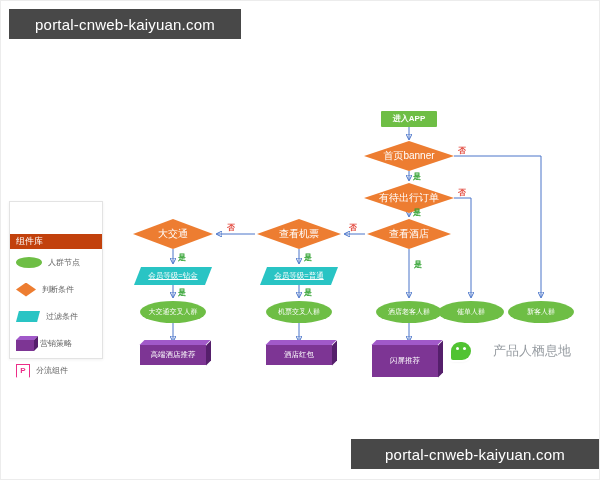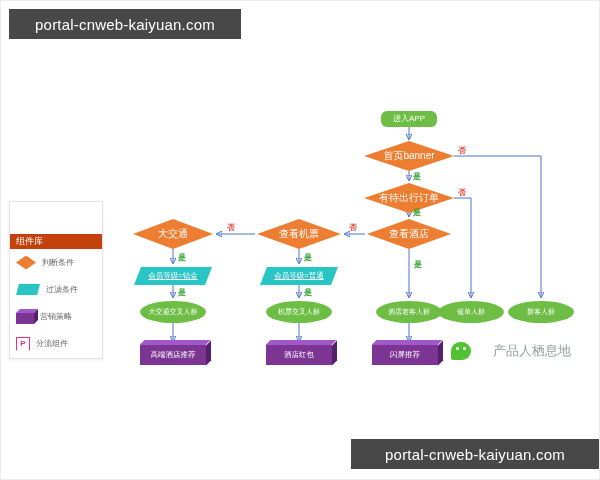--- a/index.html
+++ b/index.html
@@ -43,21 +43,21 @@
     width:14px; height:14px; background:#ffffff; border:1px solid #ec2d88; flex:none;
     color:#ec2d88; font-size:8px; font-weight:bold; display:flex; align-items:center; justify-content:center;
     clip-path:polygon(0 0,100% 0,100% 100%,50% 84%,0 100%);
   }
 
   
   .node {
     position:absolute; display:flex; align-items:center; justify-content:center;
     color:#ffffff; text-align:center; line-height:1.05; z-index:10;
   }
-  .start   { background:#6ebe45; border-radius:6px; font-size:8px; }
+  .start   { background:#6ebe45; border-radius:1px; font-size:8px;font-weight:bold; }
   .diamond { background:#ed7d31; clip-path:polygon(50% 0,100% 50%,50% 100%,0 50%); font-size:10px; }
   .filter  { background:#29c4c4; clip-path:polygon(9% 0,100% 0,91% 100%,0 100%); font-size:7.5px;text-decoration:underline; }
   .ellipse { background:#6ebe45; border-radius:50%; font-size:7px; }
   .cube    { background:#7d3594; font-size:7.5px; }
   .cube::before { content:""; position:absolute; left:2px; top:-5px; width:100%; height:5px; background:#a159c9; transform:skewX(-45deg); }
   .cube::after  { content:""; position:absolute; right:-5px; top:-2.5px; width:5px; height:100%; background:#551f6b; transform:skewY(-45deg); }
 
   svg.connectors { position:absolute; left:0; top:0; z-index:2; }
   svg.connectors path { stroke:#4a74c9; stroke-width:1; fill:none; }
 
@@ -86,20 +86,24 @@
 
   <div class="wm wm-top">
     <span>portal-cnweb-kaiyuan.com</span>
   </div>
   <div class="wm wm-bottom">
     <span>portal-cnweb-kaiyuan.com</span>
   </div>
 
   <div class="legend">
     <div class="legend-header">组件库</div>
+    <div class="legend-item">
+      <span class="lg-ellipse"></span>
+      <span class="lg-label">人群节点</span>
+    </div>
     <div class="legend-item">
       <span class="lg-diamond"></span>
       <span class="lg-label">判断条件</span>
     </div>
     <div class="legend-item">
       <span class="lg-para"></span>
       <span class="lg-label">过滤条件</span>
     </div>
     <div class="legend-item">
       <span class="lg-cube"></span>
@@ -169,20 +173,20 @@
   <div class="node ellipse" style="left:375px;top:300px;width:66px;height:22px;">酒店老客人群</div>
 
   <div class="node ellipse" style="left:437px;top:300px;width:66px;height:22px;">催单人群</div>
 
   <div class="node ellipse" style="left:507px;top:300px;width:66px;height:22px;">新客人群</div>
 
   <div class="node cube" style="left:139px;top:344px;width:66px;height:20px;">高端酒店推荐</div>
 
   <div class="node cube" style="left:265px;top:344px;width:66px;height:20px;">酒店红包</div>
 
-  <div class="node cube" style="left:371px;top:344px;width:66px;height:20px;">闪屏推荐</div>
+  <div class="node cube" style="left:371px;top:344px;width:66px;height:32px;">闪屏推荐</div>
 
   <div class="brand">
     <span class="wx-icon"></span>
     <span class="brand-text">产品人栖息地</span>
   </div>
 
 </div>
 
 </body></html>

